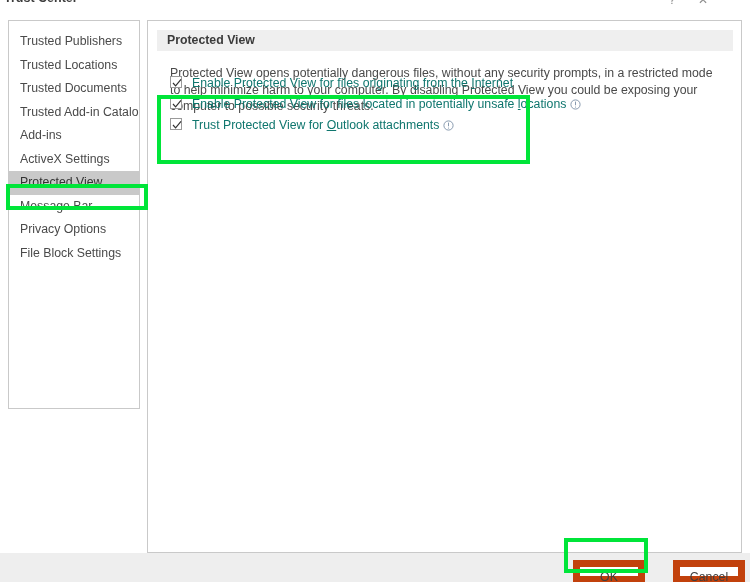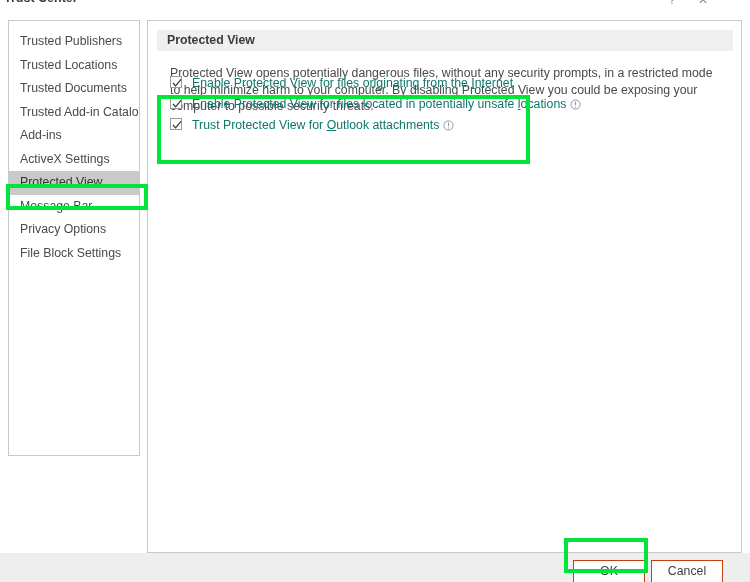--- a/index.html
+++ b/index.html
@@ -55,21 +55,21 @@
     width: 750px;
     height: 571px;
     background: #ffffff;
   }
 
   
   #sidebar {
     position: absolute;
     left: 8px; top: 9px;
     width: 132px;
-    height: 436px;
+    height: 389px;
     background: #ffffff;
     border: 1px solid #c9c9c9;
     box-sizing: border-box;
     overflow: hidden;
   }
   .nav-item {
     position: relative;
     height: 23.5px;
     line-height: 23.5px;
     padding-left: 11px;
@@ -157,26 +157,26 @@
   }
   .dlgbtn {
     position: absolute;
     top: 7px;
     width: 72px; height: 23px;
     line-height: 21px;
     text-align: center;
     font-size: 12.3px;
     color: #3f3f3f;
     background: #ffffff;
-    border: 1px solid #c2410c;
+    border: 7px solid #c2410c;
     box-sizing: border-box;
     cursor: default;
   }
   #ok-button     { left: 573px; }
-  #cancel-button { left: 651px; }
+  #cancel-button { left: 673px; }
   #resize-grip {
     position: absolute;
     left: 737px; top: 28px;
     width: 10px; height: 10px;
     opacity: .45;
   }
 
   
   .annot {
     position: absolute;

